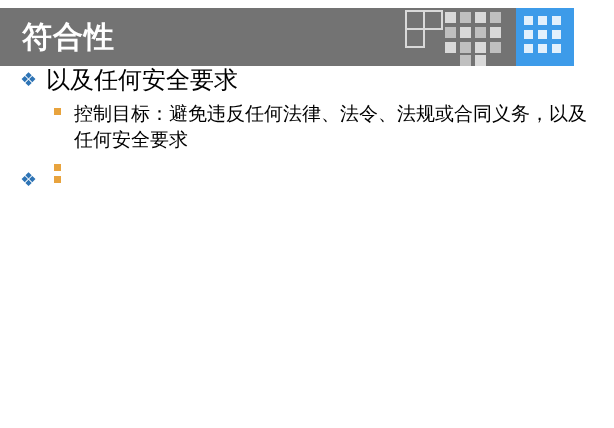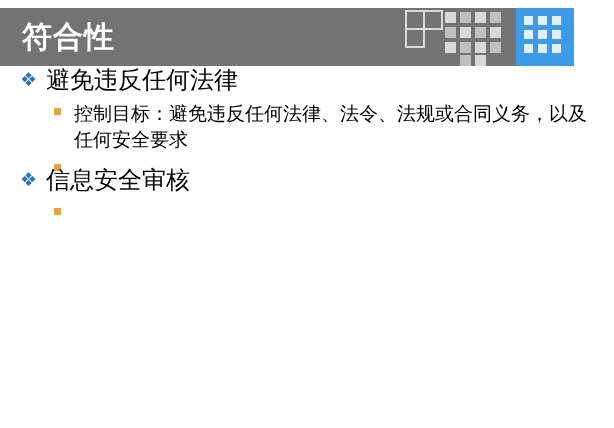--- a/index.html
+++ b/index.html
@@ -158,37 +158,36 @@
         <div class="bsq" style="left:22px; top:36px; width:9px; height:9px;"></div>
         <div class="bsq" style="left:36px; top:36px; width:9px; height:9px;"></div>
       </div>
     </div>
   </div>
 
   <div class="content">
 
     <div class="lvl1">
       <span class="bullet">❖</span>
-      <span>避免违反任何法律</span>
+      <span>以及任何安全要求</span>
     </div>
     <div class="gap-xs"></div>
     <div class="lvl2">
       <span class="bullet"></span>
       <span>控制目标：避免违反任何法律、法令、法规或合同义务，以及任何安全要求</span>
     </div>
     <div class="gap-xs"></div>
     <div class="lvl2">
       <span class="bullet"></span>
     </div>
 
     <div class="gap-sm"></div>
 
     <div class="lvl1">
       <span class="bullet">❖</span>
-      <span>信息安全审核</span>
     </div>
     <div class="gap-xs"></div>
     <div class="lvl2">
       <span class="bullet"></span>
     </div>
     <div class="gap-xs"></div>
 
   </div>
 </div>
 

